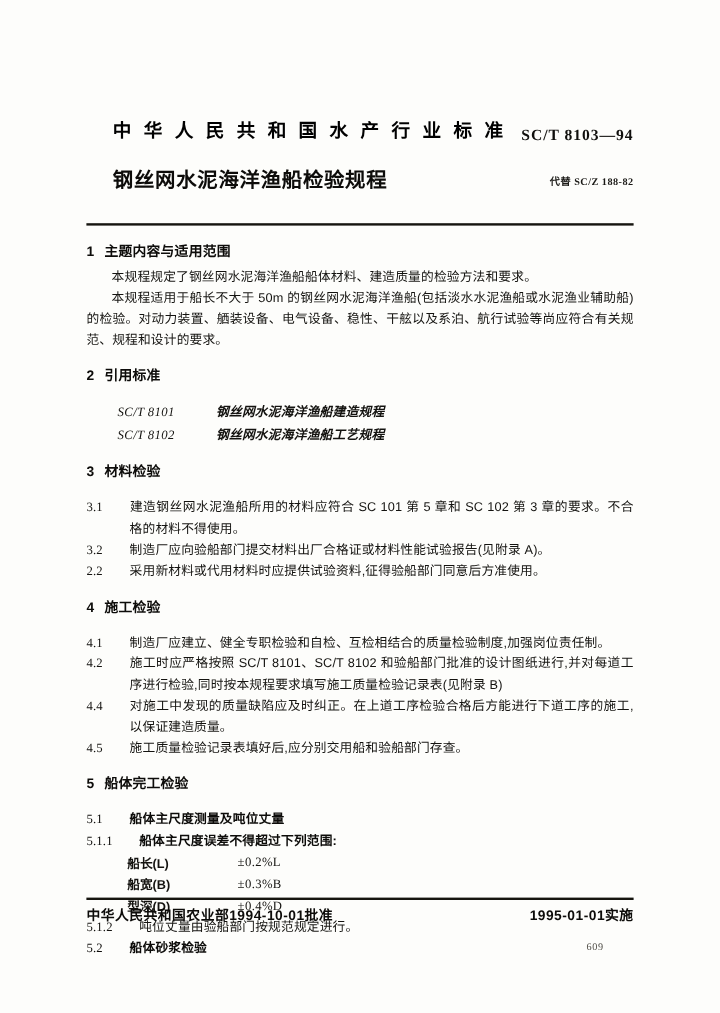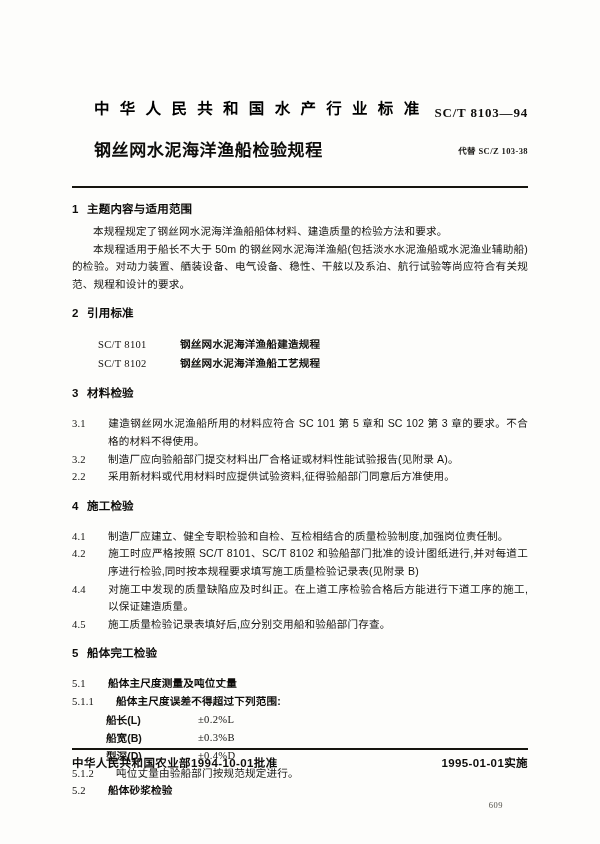--- a/index.html
+++ b/index.html
@@ -154,20 +154,21 @@
   .gap-m { height: 11px; }
 
   
   .ref-list { margin: 0; padding: 0; list-style: none; }
   .ref-item {
     font-size: 10.6px;
     line-height: 18px;
     padding-left: 26px;
     color: #141310;
     white-space: nowrap;
+    font-style: italic;
   }
   .ref-item .code {
     font-family: "Liberation Serif", "DejaVu Serif", serif;
     letter-spacing: 0.3px;
     display: inline-block;
     width: 82px;
   }
   .ref-item .name {
     font-family: "Liberation Sans", "DejaVu Sans", sans-serif;
     font-weight: 700;
@@ -228,36 +229,35 @@
     color: #0d0c0a;
   }
   .page-num {
     position: absolute;
     right: 25px;
     top: 784px;
     font-family: "Liberation Serif", "DejaVu Serif", serif;
     font-size: 8.5px;
     letter-spacing: 0.5px;
     color: #514f48;
-    margin-top: 16px;
   }
 </style>
 </head>
 <body>
 
 <div class="page">
   <div class="content">
 
     <div class="masthead">
       <div class="org-line">中 华 人 民 共 和 国 水 产 行 业 标 准</div>
       <div class="doc-title">钢丝网水泥海洋渔船检验规程</div>
       <div class="std-no">SC/T 8103—94</div>
       <div class="std-replaces">
         <span class="cn">代替</span>
-        <span>SC/Z 103-38</span>
+        <span>SC/Z 188-82</span>
       </div>
     </div>
 
     <div class="rule rule-top"></div>
 
     <div class="body-block">
 
       <div class="h1">
         <span class="num">1</span><span>主题内容与适用范围</span>
       </div>

